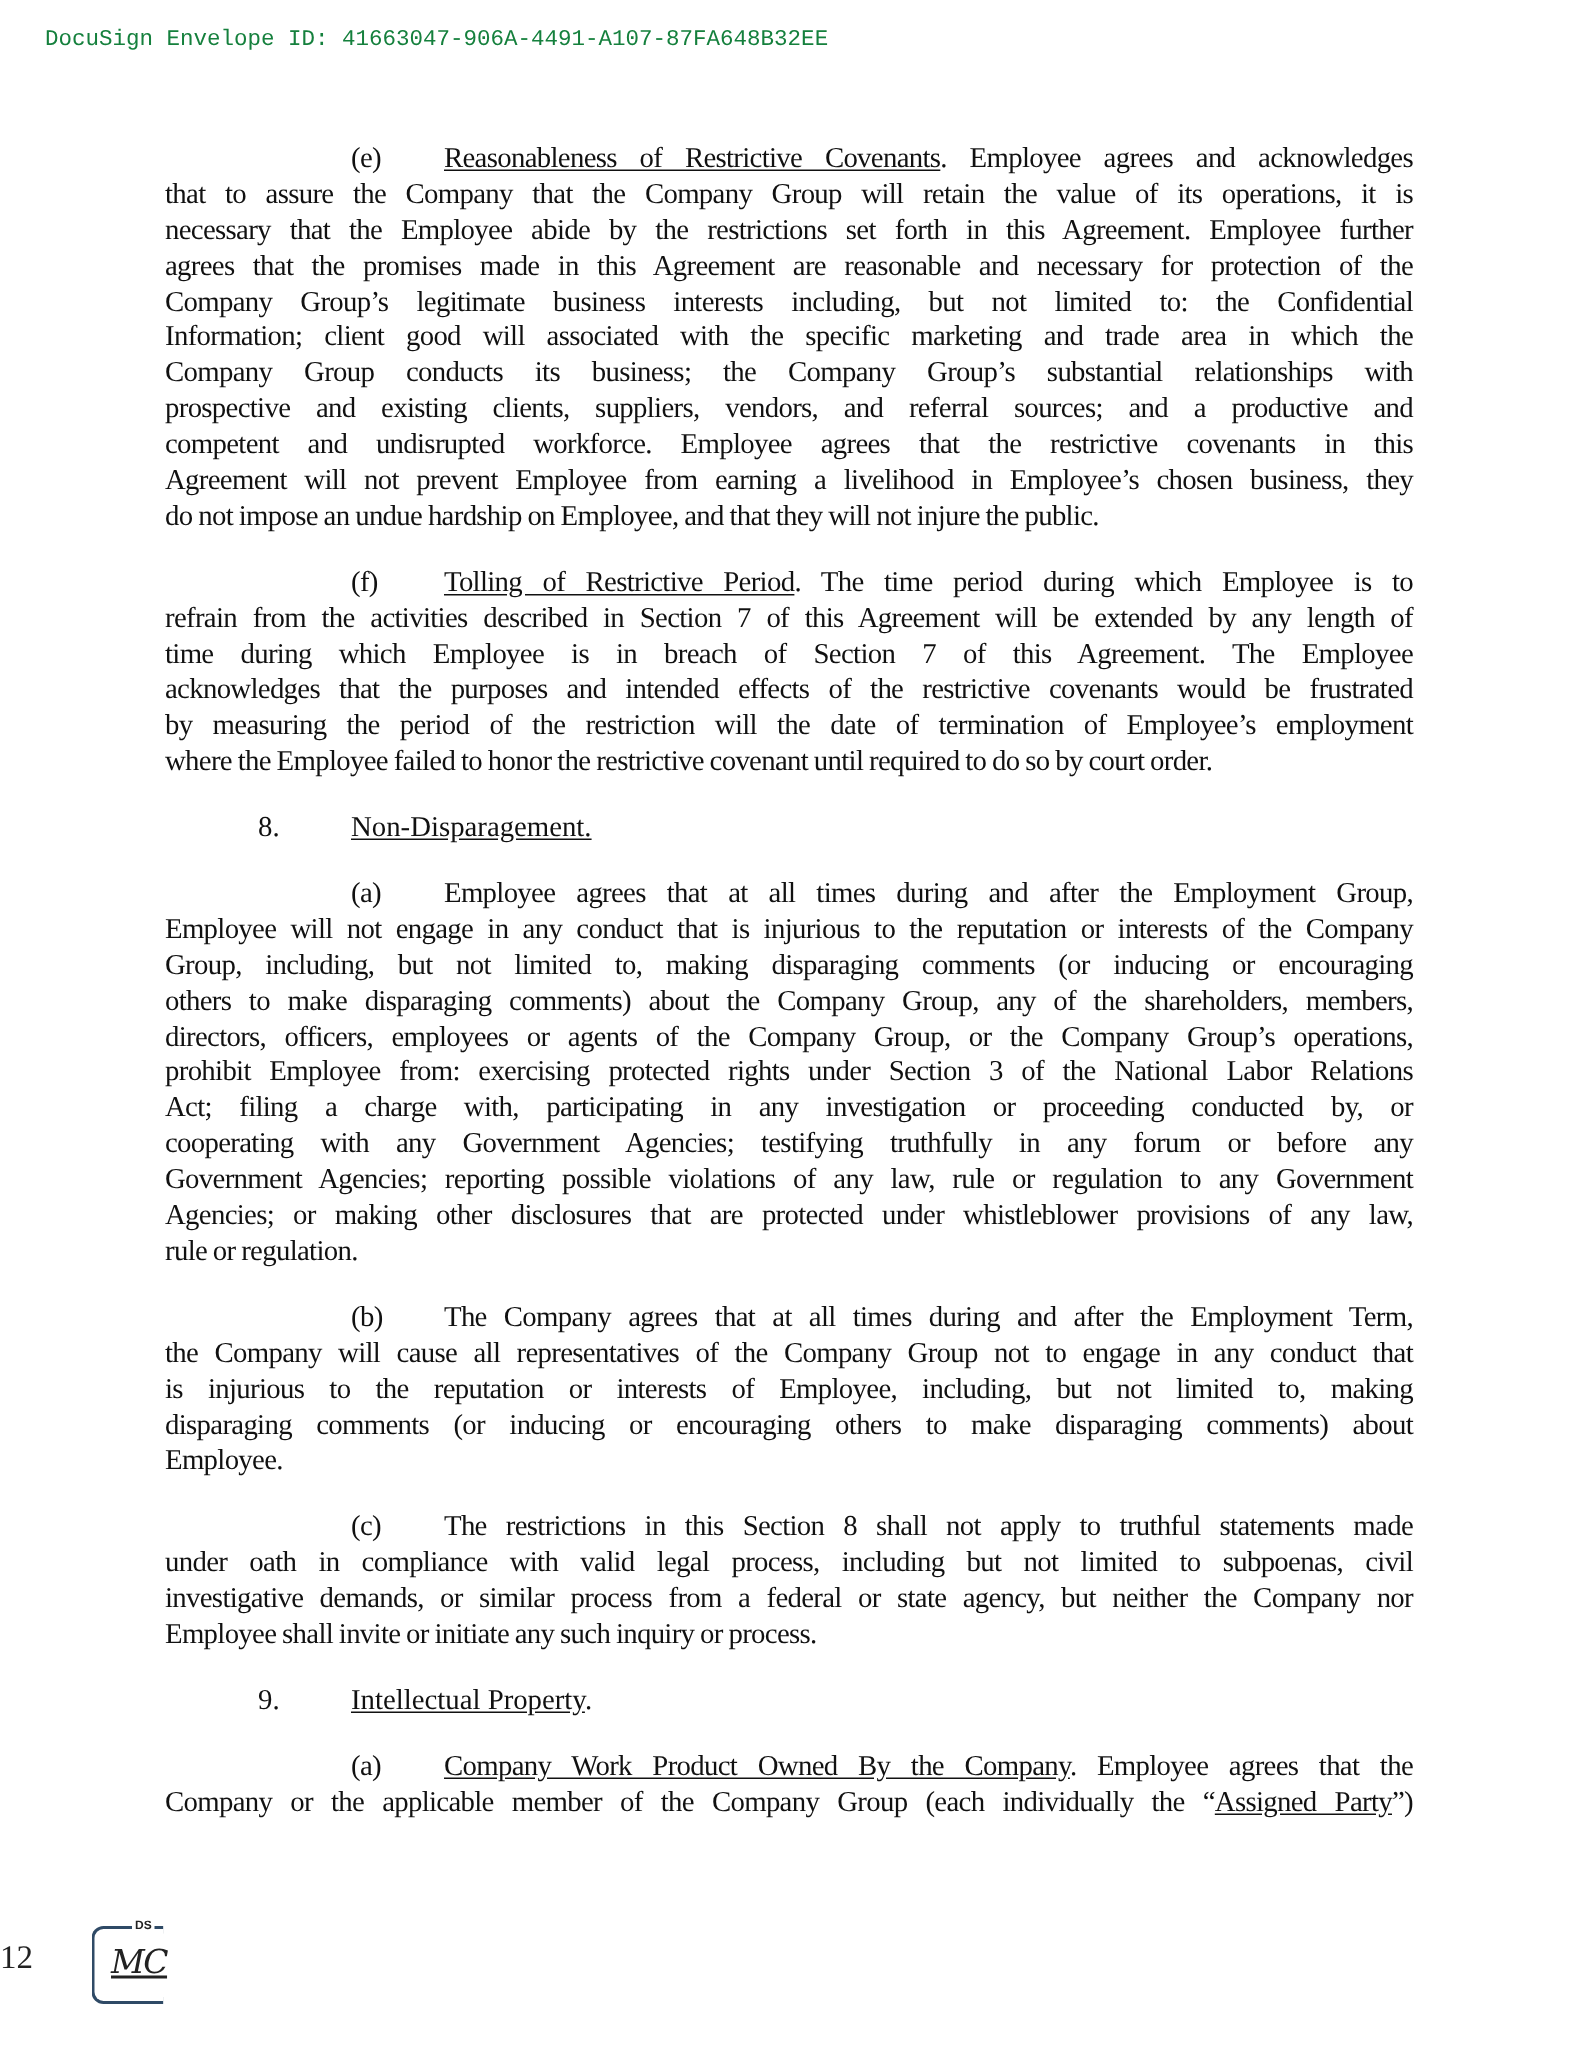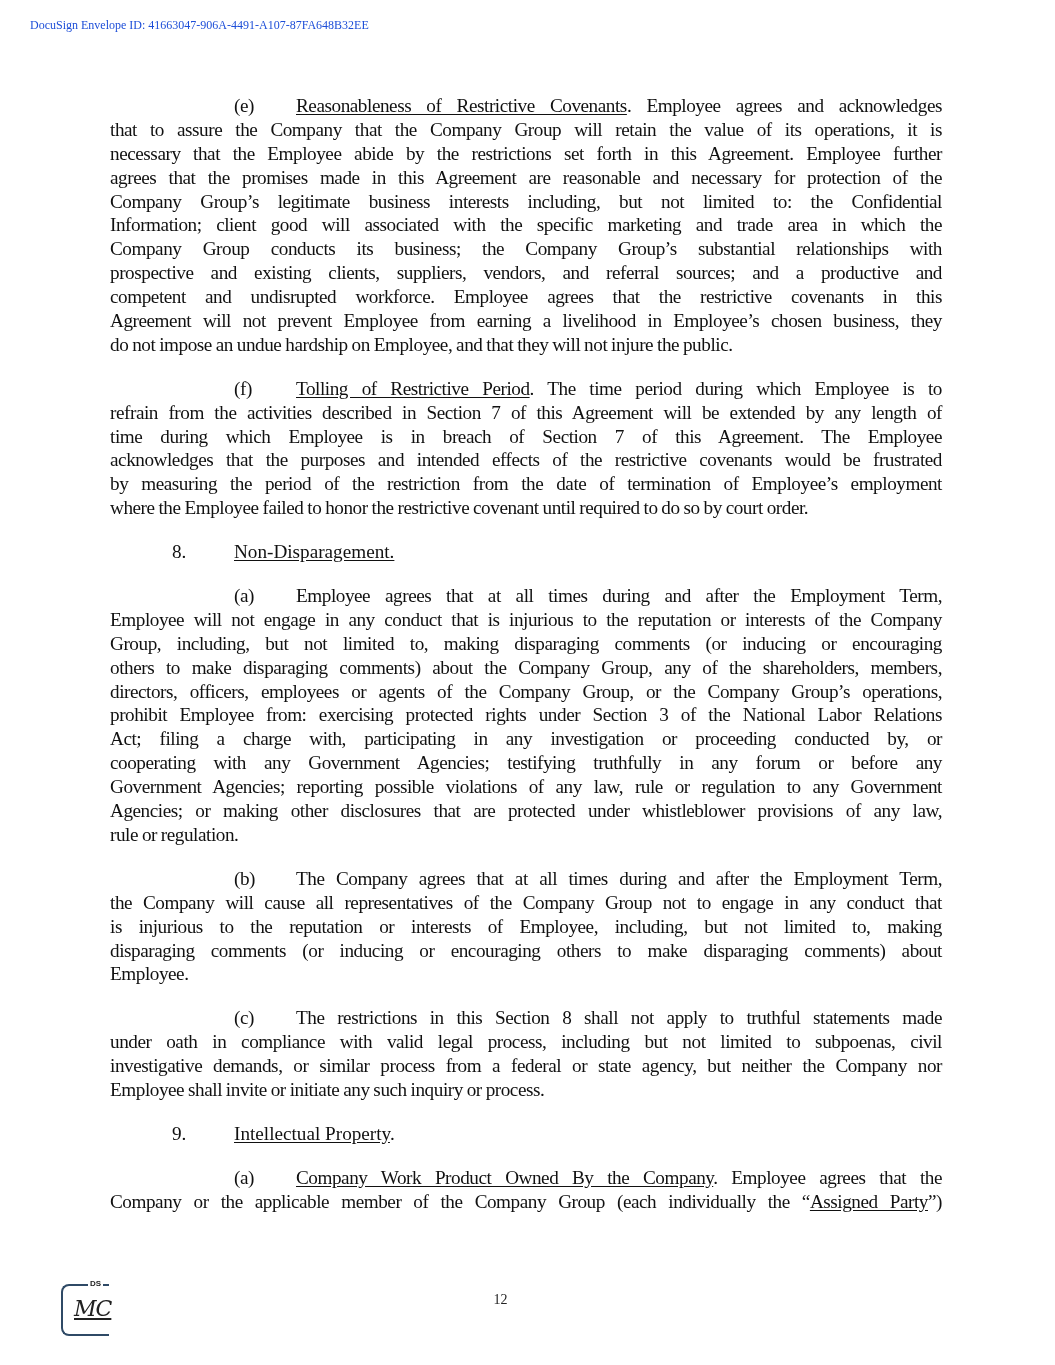--- a/index.html
+++ b/index.html
@@ -1,40 +1,40 @@
 <!DOCTYPE html>
 <html><head>
 <meta charset="utf-8">
 <style>
   html, body { margin: 0; padding: 0; background: #ffffff; }
   body { width: 1055px; height: 1365px; position: relative; overflow: hidden; }
   .envelope {
     position: absolute; left: 30px; top: 18px;
-    font-family: Liberation Serif, serif; font-size: 12px; color: #1d4ed8;
+    font-family: Liberation Mono, monospace; font-size: 15px; color: #15803d;
   }
   .page {
     position: absolute; left: 110px; top: 94px; width: 832px;
     font-family: "Liberation Serif", serif; font-size: 19.2px; color: #111;
     line-height: 23.9px;
   }
   .para { margin: 0 0 20px 0; }
   .line {
     display: block; text-align: justify; text-align-last: justify;
     white-space: nowrap; height: 23.9px; letter-spacing: -0.45px;
     word-spacing: -0.5px;
   }
   .line.last { text-align-last: left; }
   .u { text-decoration: underline; text-underline-offset: 2px; }
   .heading { margin: 0 0 20px 0; height: 23.9px; position: relative; }
   .heading .num { position: absolute; left: 62px; }
   .heading .title { position: absolute; left: 124px; }
   .sub-label { display: inline-block; width: 62px; margin-left: 124px; }
   .page-number {
-    position: absolute; left: 0; width: 1001px; top: 1292px; text-align: center;
-    font-family: "Liberation Serif", serif; font-size: 14px; color: #222;
+    position: absolute; left: 0; width: 1001px; top: 1292px; 
+    font-family: "Liberation Serif", serif; font-size: 22px; color: #222;
   }
   .ds-box {
     position: absolute; left: 61px; top: 1284px; width: 46px; height: 48px;
     border-left: 2px solid #2f4a66; border-top: 2px solid #2f4a66; border-bottom: 2px solid #2f4a66;
     border-radius: 8px 0 0 8px;
   }
   .ds-tag {
     position: absolute; left: 88px; top: 1279px; background: #fff; padding: 0 2px;
     font-family: "Liberation Sans", sans-serif; font-size: 8px; font-weight: bold; color: #222; text-align: right;
   }
@@ -64,31 +64,31 @@
     <span class="line">competent and undisrupted workforce.  Employee agrees that the restrictive covenants in this</span>
     <span class="line">Agreement will not prevent Employee from earning a livelihood in Employee’s chosen business, they</span>
     <span class="line last">do not impose an undue hardship on Employee, and that they will not injure the public.</span>
   </div>
 
   <div class="para">
     <span class="line"><span class="sub-label">(f)</span><span class="u">Tolling of Restrictive Period</span><span>. The time period during which Employee is to</span></span>
     <span class="line">refrain from the activities described in Section 7 of this Agreement will be extended by any length of</span>
     <span class="line">time during which Employee is in breach of Section 7 of this Agreement.  The Employee</span>
     <span class="line">acknowledges that the purposes and intended effects of the restrictive covenants would be frustrated</span>
-    <span class="line">by measuring the period of the restriction from the date of termination of Employee’s employment</span>
+    <span class="line">by measuring the period of the restriction will the date of termination of Employee’s employment</span>
     <span class="line last">where the Employee failed to honor the restrictive covenant until required to do so by court order.</span>
   </div>
 
   <div class="heading">
     <span class="num">8.</span>
     <span class="title u">Non-Disparagement.</span>
   </div>
 
   <div class="para">
-    <span class="line"><span class="sub-label">(a)</span><span>Employee agrees that at all times during and after the Employment Term,</span></span>
+    <span class="line"><span class="sub-label">(a)</span><span>Employee agrees that at all times during and after the Employment Group,</span></span>
     <span class="line">Employee will not engage in any conduct that is injurious to the reputation or interests of the Company</span>
     <span class="line">Group, including, but not limited to, making disparaging comments (or inducing or encouraging</span>
     <span class="line">others to make disparaging comments) about the Company Group, any of the shareholders, members,</span>
     <span class="line">directors, officers, employees or agents of the Company Group, or the Company Group’s operations,</span>
     <span class="line">prohibit Employee from: exercising protected rights under Section 3 of the National Labor Relations</span>
     <span class="line">Act; filing a charge with, participating in any investigation or proceeding conducted by, or</span>
     <span class="line">cooperating with any Government Agencies; testifying truthfully in any forum or before any</span>
     <span class="line">Government Agencies; reporting possible violations of any law, rule or regulation to any Government</span>
     <span class="line">Agencies; or making other disclosures that are protected under whistleblower provisions of any law,</span>
     <span class="line last">rule or regulation.</span>

